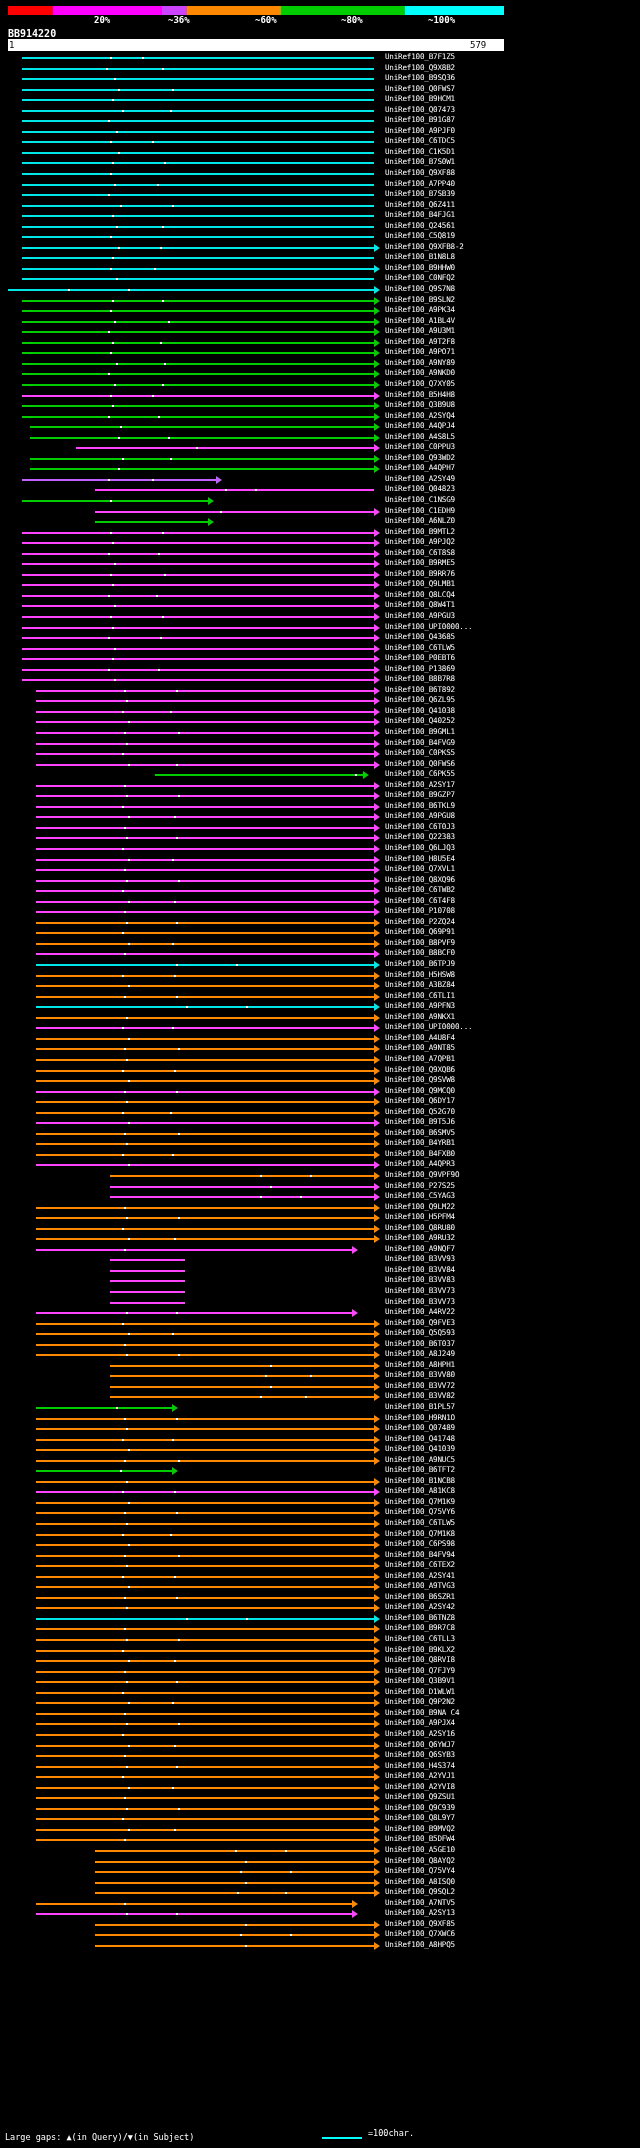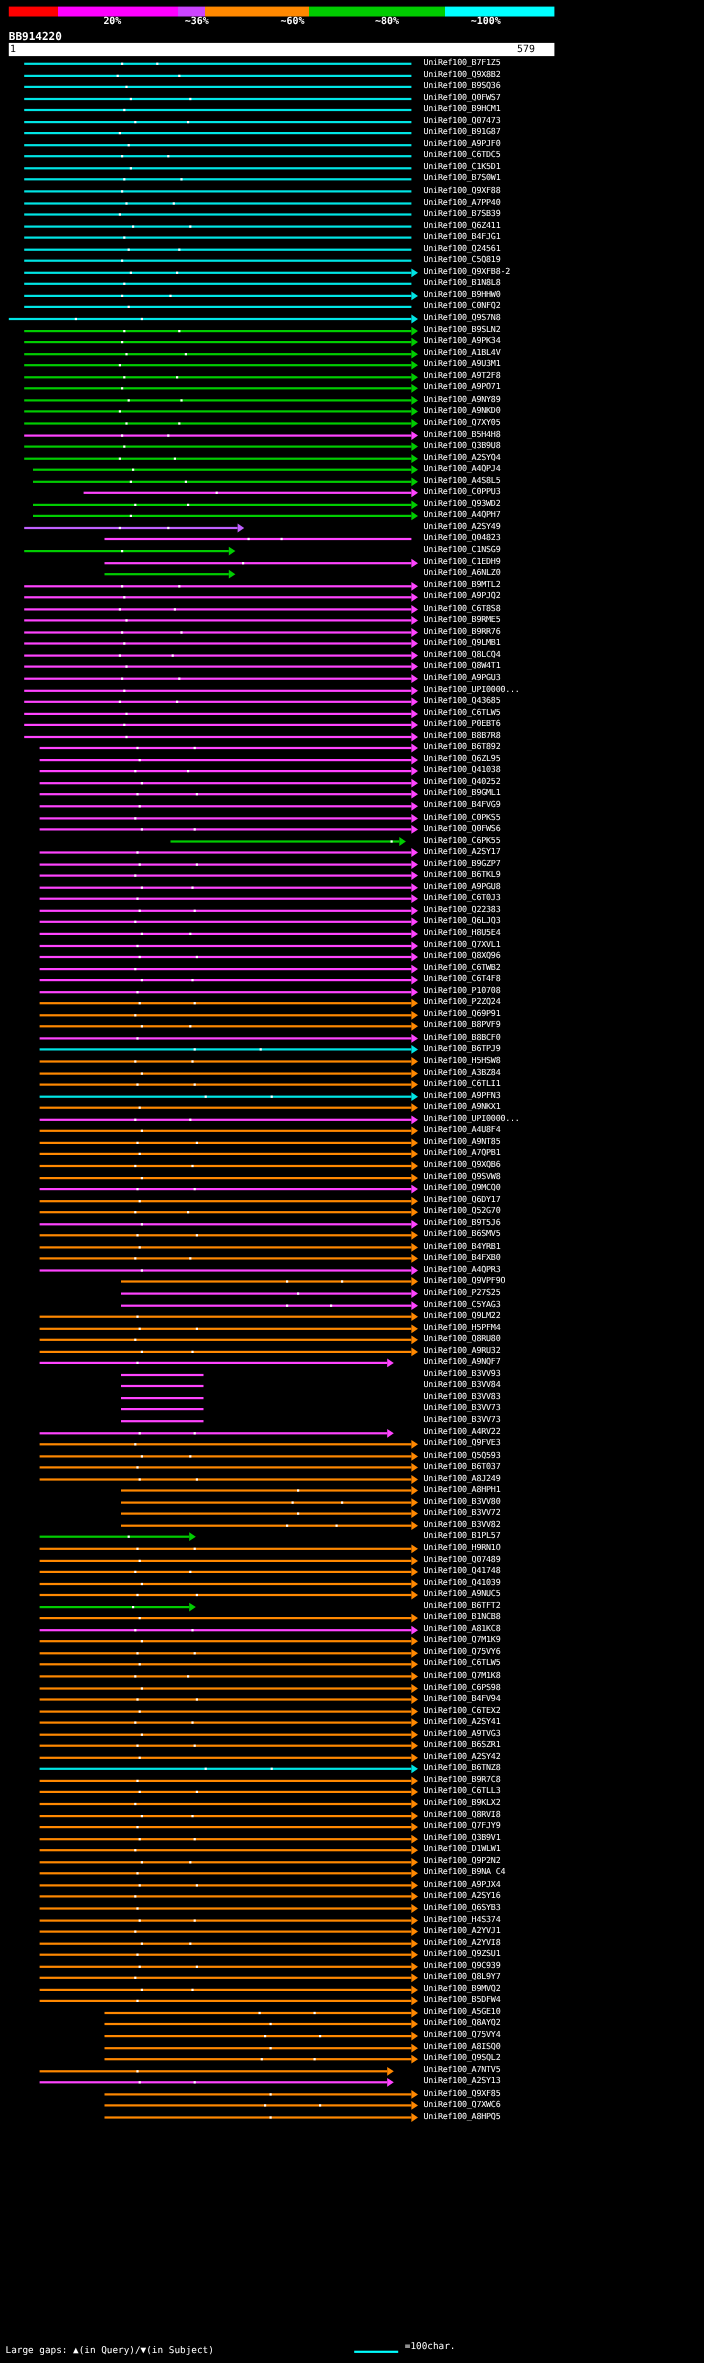--- a/index.html
+++ b/index.html
@@ -412,20 +412,27 @@
         <div class="lbl">UniRef100_C6TLW5</div>
       </div>
       <div class="row">
         <div class="bar" style="left: 22px; width: 352px; background: rgb(255, 68, 255);"></div>
         <div class="tick" style="left: 112px;"></div>
         <div class="arrow" style="left: 374px; border-left: 6px solid rgb(255, 68, 255);"></div>
         <div class="lbl">UniRef100_P0EBT6</div>
       </div>
       <div class="row">
         <div class="bar" style="left: 22px; width: 352px; background: rgb(255, 68, 255);"></div>
+        <div class="tick" style="left: 108px;"></div>
+        <div class="tick" style="left: 158px;"></div>
+        <div class="arrow" style="left: 374px; border-left: 6px solid rgb(255, 68, 255);"></div>
+        <div class="lbl">UniRef100_P13869</div>
+      </div>
+      <div class="row">
+        <div class="bar" style="left: 22px; width: 352px; background: rgb(255, 68, 255);"></div>
         <div class="tick" style="left: 114px;"></div>
         <div class="arrow" style="left: 374px; border-left: 6px solid rgb(255, 68, 255);"></div>
         <div class="lbl">UniRef100_B8B7R8</div>
       </div>
       <div class="row">
         <div class="bar" style="left: 36px; width: 338px; background: rgb(255, 68, 255);"></div>
         <div class="tick" style="left: 124px;"></div>
         <div class="tick" style="left: 176px;"></div>
         <div class="arrow" style="left: 374px; border-left: 6px solid rgb(255, 68, 255);"></div>
         <div class="lbl">UniRef100_B6T892</div>
@@ -1052,20 +1059,27 @@
         <div class="tick" style="left: 126px;"></div>
         <div class="tick" style="left: 178px;"></div>
         <div class="arrow" style="left: 374px; border-left: 6px solid rgb(255, 136, 0);"></div>
         <div class="lbl">UniRef100_A9PJX4</div>
       </div>
       <div class="row">
         <div class="bar" style="left: 36px; width: 338px; background: rgb(255, 136, 0);"></div>
         <div class="tick" style="left: 122px;"></div>
         <div class="arrow" style="left: 374px; border-left: 6px solid rgb(255, 136, 0);"></div>
         <div class="lbl">UniRef100_A2SY16</div>
+      </div>
+      <div class="row">
+        <div class="bar" style="left: 36px; width: 338px; background: rgb(255, 136, 0);"></div>
+        <div class="tick" style="left: 128px;"></div>
+        <div class="tick" style="left: 174px;"></div>
+        <div class="arrow" style="left: 374px; border-left: 6px solid rgb(255, 136, 0);"></div>
+        <div class="lbl">UniRef100_Q6YWJ7</div>
       </div>
       <div class="row">
         <div class="bar" style="left: 36px; width: 338px; background: rgb(255, 136, 0);"></div>
         <div class="tick" style="left: 124px;"></div>
         <div class="arrow" style="left: 374px; border-left: 6px solid rgb(255, 136, 0);"></div>
         <div class="lbl">UniRef100_Q6SYB3</div>
       </div>
       <div class="row">
         <div class="bar" style="left: 36px; width: 338px; background: rgb(255, 136, 0);"></div>
         <div class="tick" style="left: 126px;"></div>

